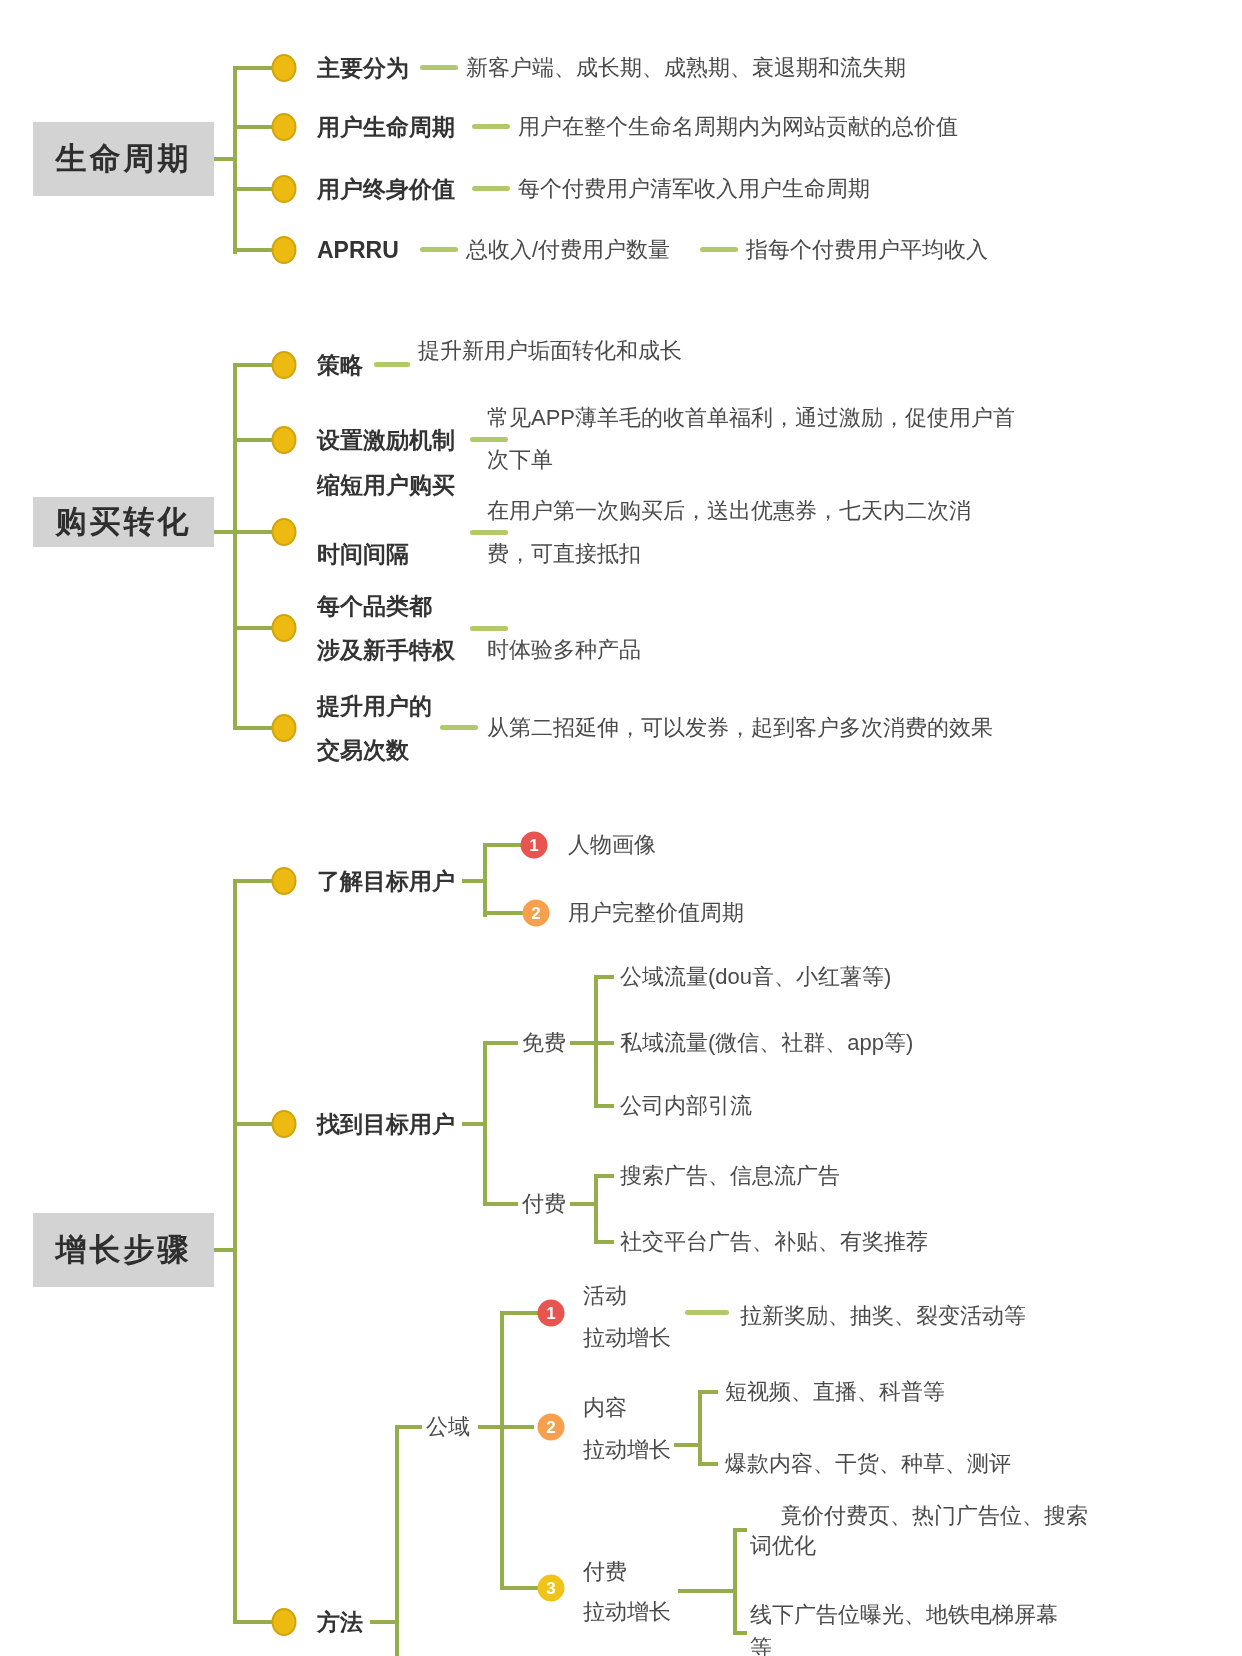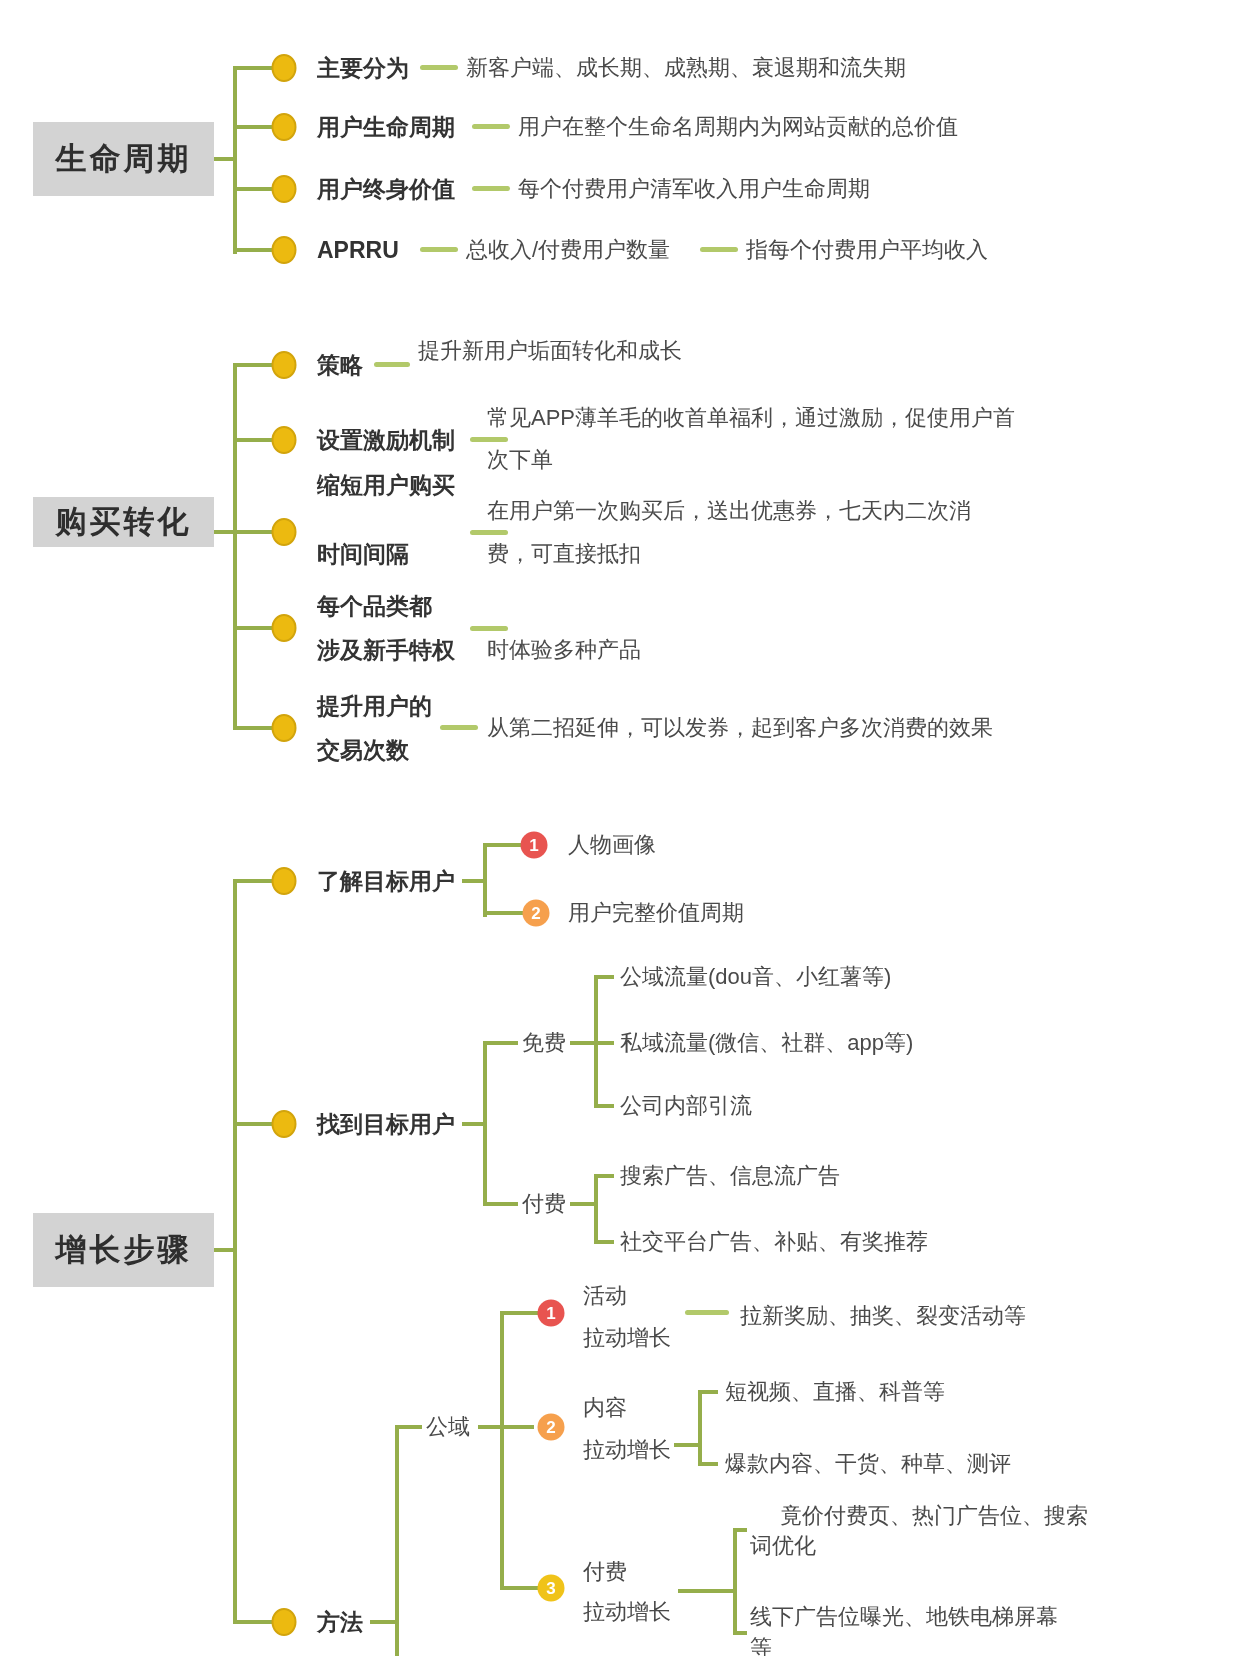--- a/index.html
+++ b/index.html
@@ -184,16 +184,16 @@
   <div class="hl" style="left:500px;top:1586px;width:38px;"></div>
   <div class="badge yellow" style="left:551px;top:1588px;">3</div>
   <div class="txt" style="left:583px;top:1572px;">付费</div>
   <div class="txt" style="left:583px;top:1612px;">拉动增长</div>
   <div class="hl" style="left:678px;top:1589px;width:59px;"></div>
   <div class="vl" style="left:733px;top:1528px;height:107px;"></div>
   <div class="hl" style="left:733px;top:1528px;width:14px;"></div>
   <div class="hl" style="left:733px;top:1631px;width:14px;"></div>
   <div class="txt" style="left:780px;top:1516px;">竟价付费页、热门广告位、搜索</div>
   <div class="txt" style="left:750px;top:1546px;">词优化</div>
-  <div class="txt" style="left:750px;top:1617px;">线下广告位曝光、地铁电梯屏幕</div>
+  <div class="txt" style="left:750px;top:1617px;font-family:Liberation Mono, monospace;">线下广告位曝光、地铁电梯屏幕</div>
   <div class="txt" style="left:750px;top:1648px;">等</div>
 
 </div>
 
 </body></html>

